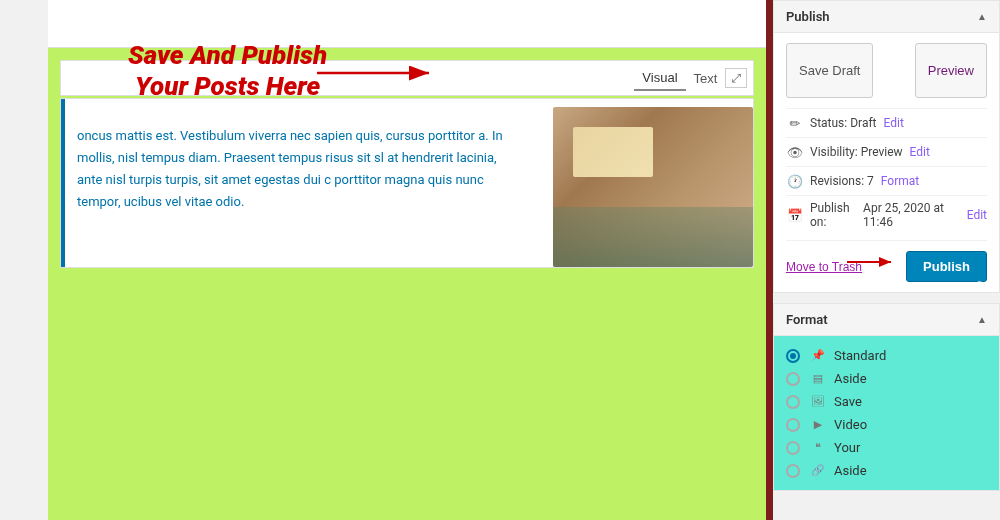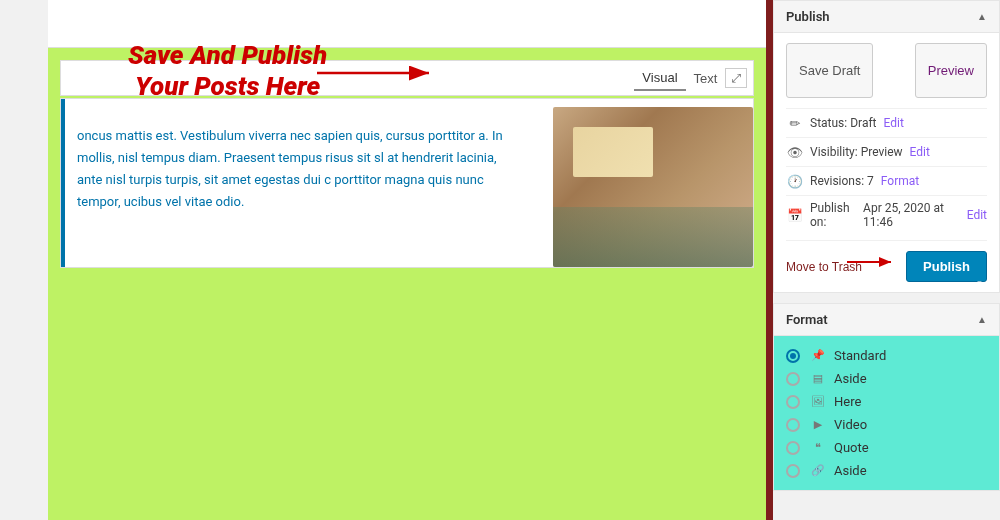--- a/index.html
+++ b/index.html
@@ -272,23 +272,24 @@
       align-items: center;
       justify-content: space-between;
       padding: 10px 0 0 0;
       border-top: 1px solid #f0f0f0;
       margin-top: 6px;
     }
 
     .btn-trash {
       background: none;
       border: none;
-      color: #7f1d1d;
+      color: #a21caf;
       cursor: pointer;
       font-size: 12px;
+      text-decoration: underline;
     }
 
     .btn-publish {
       background: #0085ba;
       color: #fff;
       border: 1px solid #006799;
       padding: 7px 16px;
       cursor: pointer;
       font-size: 13px;
       font-weight: 600;
@@ -483,31 +484,31 @@
           <span>Standard</span>
         </div>
         <div class="format-item">
           <div class="format-radio"></div>
           <div class="format-icon">▤</div>
           <span>Aside</span>
         </div>
         <div class="format-item">
           <div class="format-radio"></div>
           <div class="format-icon">🖼</div>
-          <span>Here</span>
+          <span>Save</span>
         </div>
         <div class="format-item">
           <div class="format-radio"></div>
           <div class="format-icon">▶</div>
           <span>Video</span>
         </div>
         <div class="format-item">
           <div class="format-radio"></div>
           <div class="format-icon">❝</div>
-          <span>Quote</span>
+          <span>Your</span>
         </div>
         <div class="format-item">
           <div class="format-radio"></div>
           <div class="format-icon">🔗</div>
           <span>Aside</span>
         </div>
       </div>
   </div>
 
 </div>

